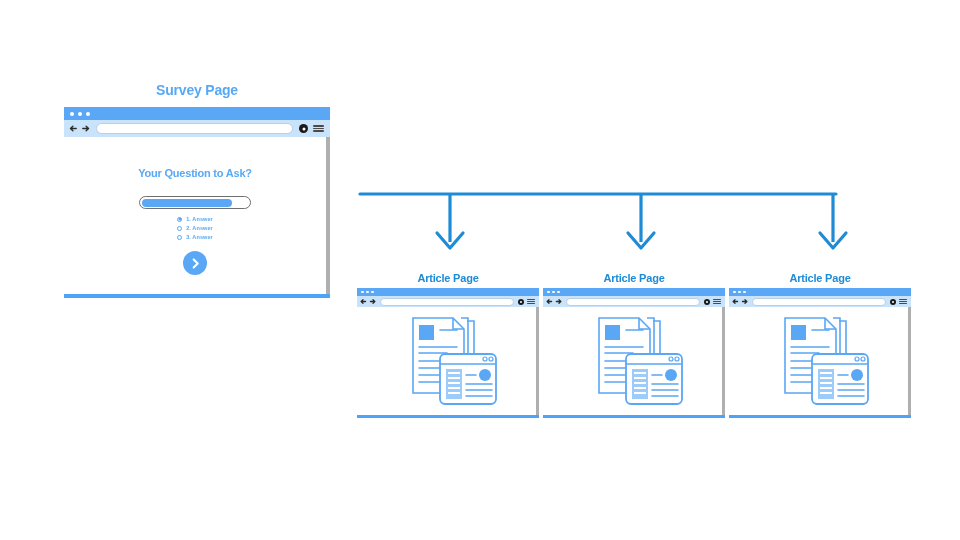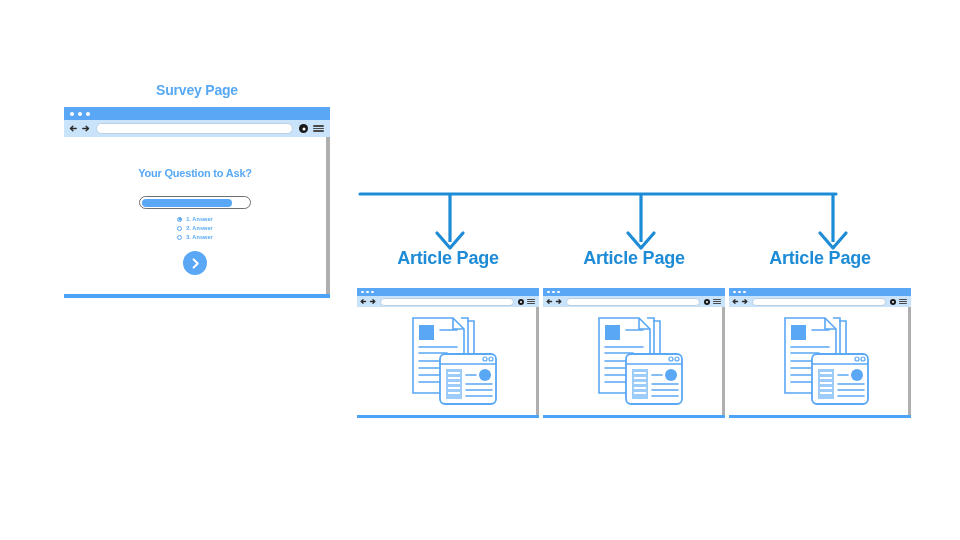--- a/index.html
+++ b/index.html
@@ -94,22 +94,22 @@
   .article-window .navarrows{font-size:7px;gap:2px;margin-left:3px;}
   .article-window .urlpill{height:6px;margin:0 4px;}
   .article-window .rec-icon{width:6px;height:6px;}
   .article-window .rec-icon::after{width:2px;height:2px;}
   .article-window .burger{height:5px;width:8px;margin:0 4px 0 3px;}
   .article-window .burger i{height:1.2px;}
   .article-window .bottombar{height:3.5px;}
   .article-window .rightedge{top:19px;bottom:3.5px;width:3px;}
   .article-body{position:absolute;left:0;top:19px;right:3px;bottom:3.5px;
                 display:flex;align-items:center;justify-content:center;}
-  .article-label{position:absolute;top:248px;width:182px;text-align:center;
-                 font-size:18px;font-weight:bold;color:#1E8BD6;letter-spacing:-0.2px;}
+  .article-label{position:absolute;top:272px;width:182px;text-align:center;
+                 font-size:11px;font-weight:bold;color:#1E8BD6;letter-spacing:-0.2px;}
 
   #article-window-1{left:357px;} #article-label-1{left:357px;}
   #article-window-2{left:543px;} #article-label-2{left:543px;}
   #article-window-3{left:729px;} #article-label-3{left:729px;}
 </style>
 </head>
 <body>
 
 <div class="stage">
 

